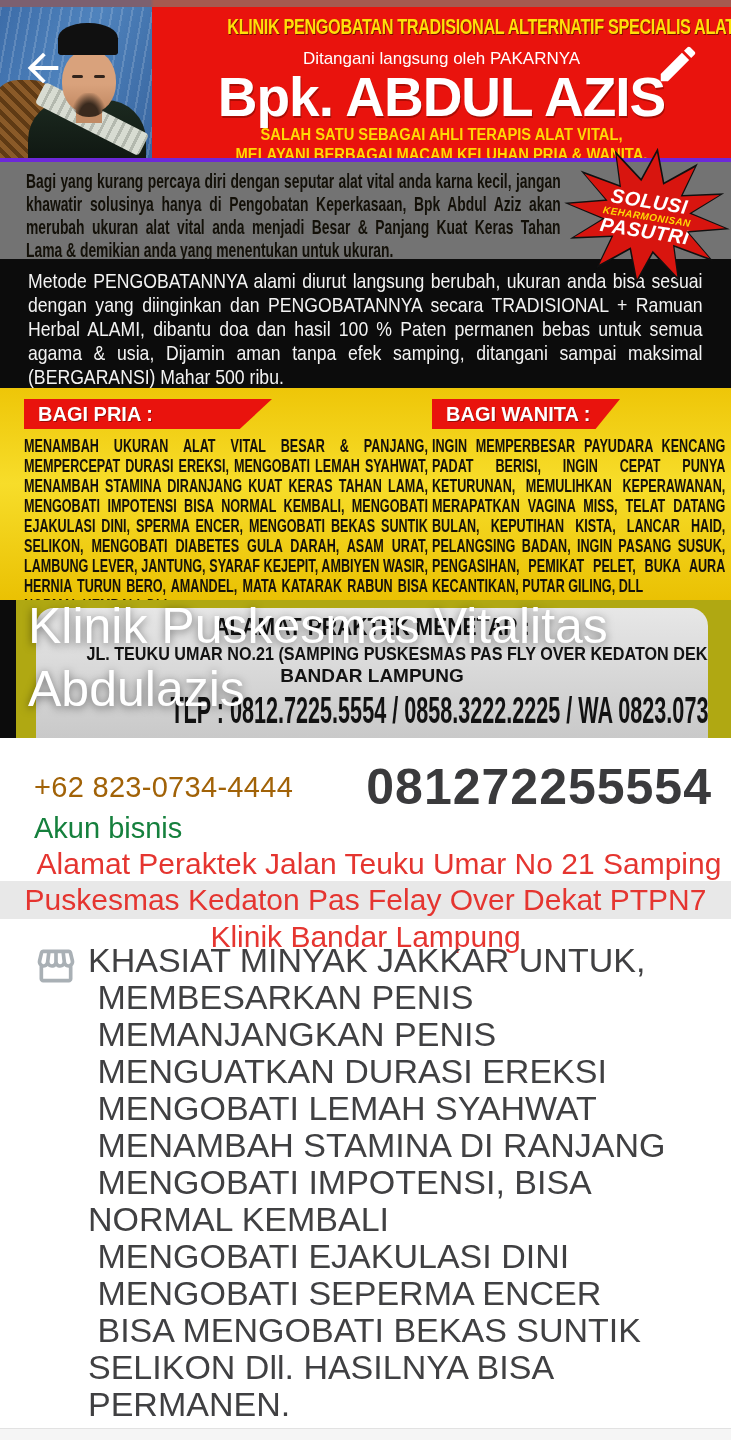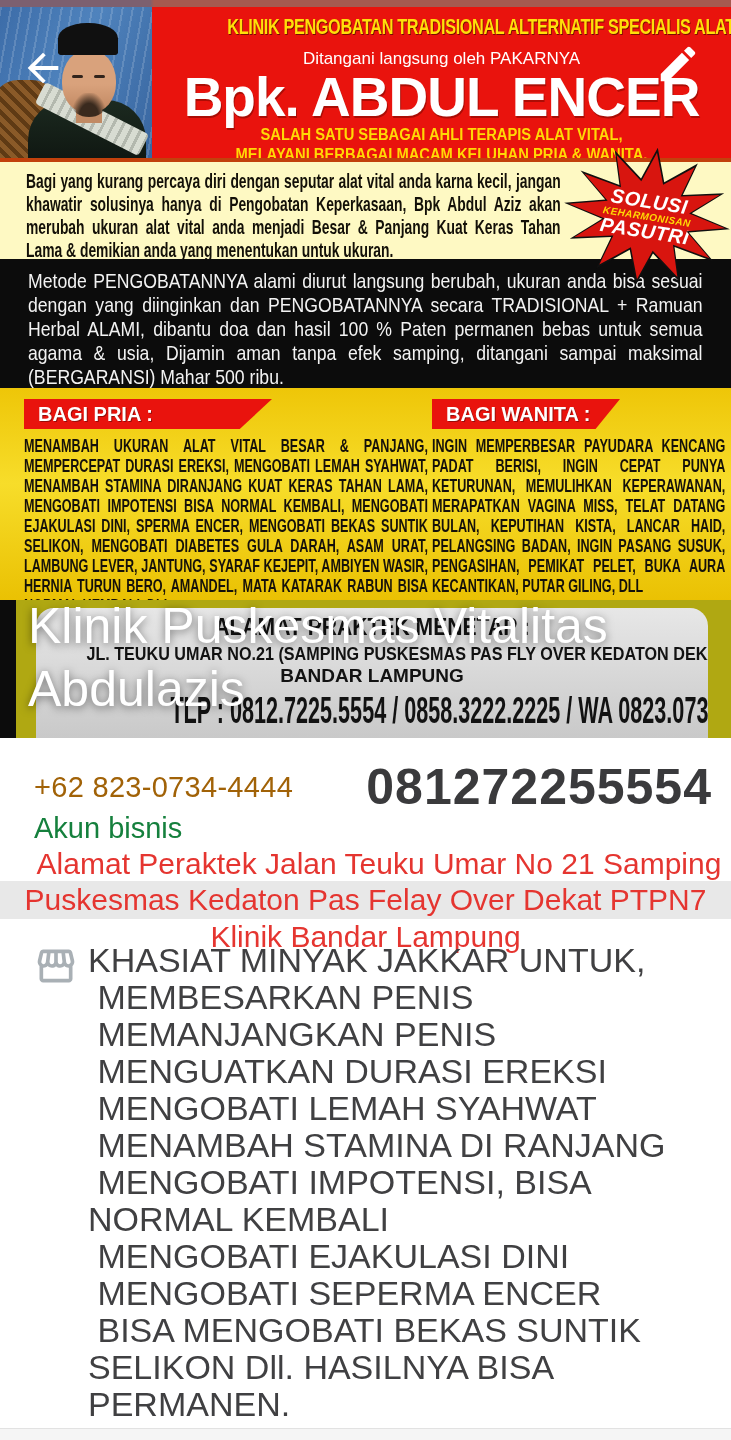--- a/index.html
+++ b/index.html
@@ -41,21 +41,21 @@
   .flyer-title{margin-top:7px;color:#ffdf0a;font-weight:bold;font-size:22px;white-space:nowrap;
     transform:scaleX(.74);transform-origin:50% 0;letter-spacing:-.5px;
     text-shadow:1px 1px 0 #7a0b00;}
   .flyer-sub{color:#fff;font-size:17px;margin-top:9px;}
   .flyer-name{color:#fff;font-weight:bold;font-size:55px;line-height:56px;letter-spacing:-1px;margin-top:0;
     text-shadow:1px 2px 0 rgba(120,10,0,.55);}
   .flyer-tag{color:#ffd905;font-weight:bold;font-size:16px;line-height:20px;white-space:nowrap;
     transform:scaleX(.92);transform-origin:50% 0;}
 
   
-  .introband{left:0;top:151px;width:731px;height:101px;background:#fef9c3;border-top:4px solid #c2410c;
+  .introband{left:0;top:151px;width:731px;height:101px;background:#737373;border-top:4px solid #6d28d9;
     overflow:hidden;}
   .intro-text{position:absolute;left:26px;top:7px;width:810px;transform:scaleX(.66);transform-origin:0 0;
     color:#131008;font-weight:bold;font-size:21px;line-height:23px;text-align:justify;}
 
   
   .starwrap{left:563px;top:140px;width:168px;height:138px;z-index:5;}
   .star{position:absolute;clip-path:polygon(100% 50%,76.1% 57%,93.3% 75%,69.1% 69.1%,75% 93.3%,57% 76.1%,50% 100%,43% 76.1%,25% 93.3%,30.9% 69.1%,6.7% 75%,23.9% 57%,0% 50%,23.9% 43%,6.7% 25%,30.9% 30.9%,25% 6.7%,43% 23.9%,50% 0%,57% 23.9%,75% 6.7%,69.1% 30.9%,93.3% 25%,76.1% 43%);}
   .star.outline{inset:0;background:#101010;transform:rotate(9deg);}
   .star.red{inset:5px;background:#d8150f;transform:rotate(9deg);
     display:flex;flex-direction:column;align-items:center;justify-content:center;}
@@ -135,21 +135,21 @@
       <div class="face"></div>
       <div class="eyeL"></div>
       <div class="eyeR"></div>
       <div class="beard"></div>
       <div class="peci"></div>
     </div>
 
     <div class="abs redbanner">
       <div class="flyer-title">KLINIK PENGOBATAN TRADISIONAL ALTERNATIF SPECIALIS ALAT VITAL</div>
       <div class="flyer-sub">Ditangani langsung oleh PAKARNYA</div>
-      <div class="flyer-name">Bpk. ABDUL ENCER</div>
+      <div class="flyer-name">Bpk. ABDUL AZIS</div>
       <div class="flyer-tag">SALAH SATU SEBAGAI AHLI TERAPIS ALAT VITAL,</div>
       <div class="flyer-tag">MELAYANI BERBAGAI MACAM KELUHAN PRIA &amp; WANITA.</div>
     </div>
 
     <div class="abs introband">
       <div class="intro-text">Bagi yang kurang percaya diri dengan seputar alat vital anda karna kecil, jangan khawatir solusinya hanya di Pengobatan Keperkasaan, Bpk Abdul Aziz akan merubah ukuran alat vital anda menjadi Besar &amp; Panjang Kuat Keras Tahan Lama &amp; demikian anda yang menentukan untuk ukuran.</div>
     </div>
 
     <div class="abs starwrap">
       <div class="star outline"></div>

